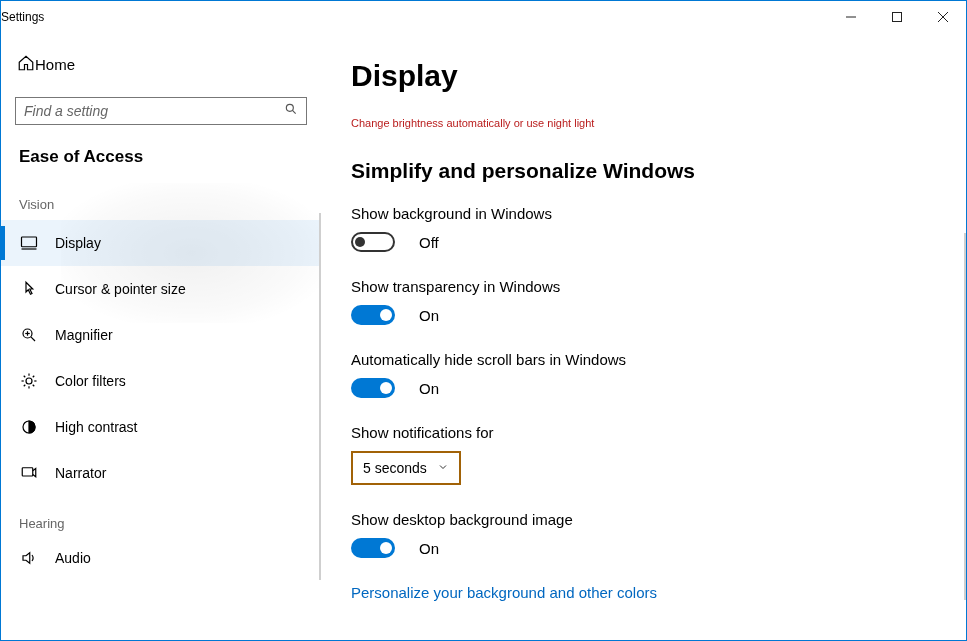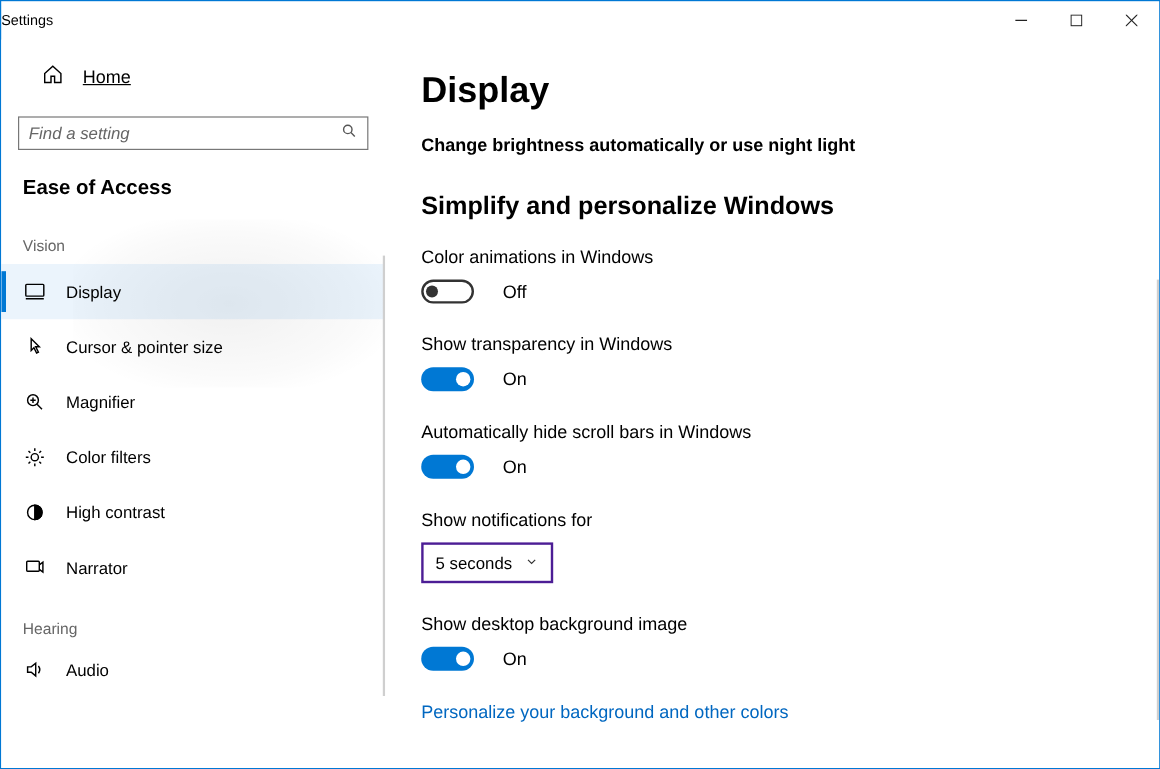--- a/index.html
+++ b/index.html
@@ -45,25 +45,23 @@
   .sidebar-smudge {
     position: absolute;
     left: 60px; top: 150px;
     width: 260px; height: 140px;
     background: radial-gradient(ellipse at center, rgba(0,0,0,0.06), rgba(0,0,0,0.02) 60%, transparent 80%);
     pointer-events: none;
   }
   .home-row {
     display: flex; align-items: center;
     height: 46px;
-    padding-left: 34px;
+    padding-left: 16px;
     margin-top: 8px;
-    gap: 16px;
-    cursor: pointer;
-    text-decoration: underline;
+    cursor: pointer;
   }
   .home-row span { font-size: 15px; color: #000; }
   .home-icon svg { width: 18px; height: 18px; }
   .search-wrap {
     margin: 10px 14px 0 14px;
   }
   .search-box {
     width: 100%;
     height: 28px;
     border: 1px solid #777;
@@ -135,26 +133,25 @@
     width: 2px;
     background: #cfcfcf;
   }
   .page-title {
     font-size: 30px;
     font-weight: 600;
     color: #000;
     margin-bottom: 20px;
   }
   .link {
-    color: #000000;
-    font-size: 15px;
+    color: #b91c1c;
+    font-size: 11px;
     cursor: pointer;
     display: inline-block;
     margin-bottom: 30px;
-    font-weight: bold;
   }
   .section-title {
     font-size: 21px;
     font-weight: 600;
     color: #000;
     margin-bottom: 22px;
   }
   .setting-block { margin-bottom: 26px; }
   .setting-label {
     font-size: 15px;
@@ -190,21 +187,21 @@
     transform: translateY(-50%);
     width: 12px; height: 12px;
     background: #fff;
     border-radius: 50%;
   }
   .toggle-state {
     font-size: 15px;
     color: #000;
   }
   .select-box {
-    border: 2px solid #4c1d95;
+    border: 2px solid #a16207;
     height: 34px;
     width: 110px;
     display: flex;
     align-items: center;
     justify-content: space-between;
     padding: 0 10px;
     cursor: pointer;
     font-size: 14px;
   }
   .chevron-down svg { width: 12px; height: 12px; }
@@ -355,21 +352,21 @@
   </div>
 
   <div class="main">
     <div class="page-title">Display</div>
 
     <span class="link">Change brightness automatically or use night light</span>
 
     <div class="section-title">Simplify and personalize Windows</div>
 
     <div class="setting-block">
-      <div class="setting-label">Color animations in Windows</div>
+      <div class="setting-label">Show background in Windows</div>
       <div class="toggle-row">
         <div class="toggle off">
             <div class="knob"></div>
           </div>
         <span class="toggle-state">Off</span>
       </div>
     </div>
 
     <div class="setting-block">
       <div class="setting-label">Show transparency in Windows</div>

